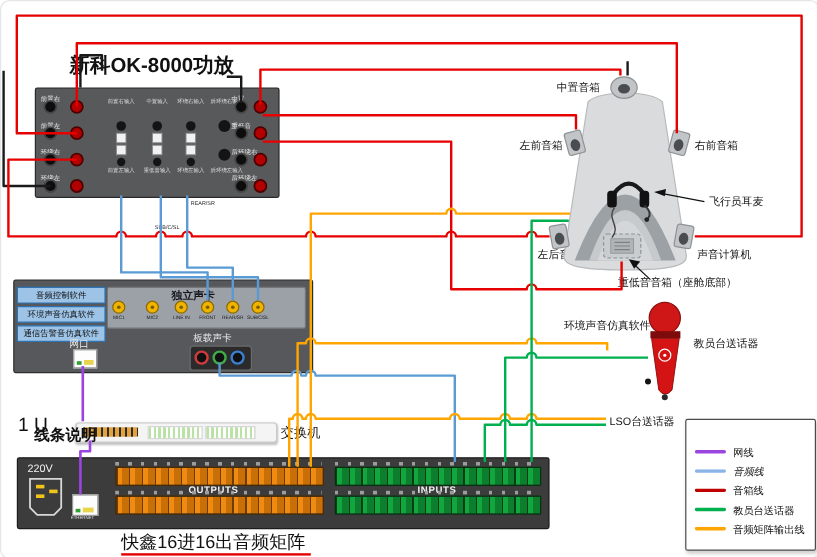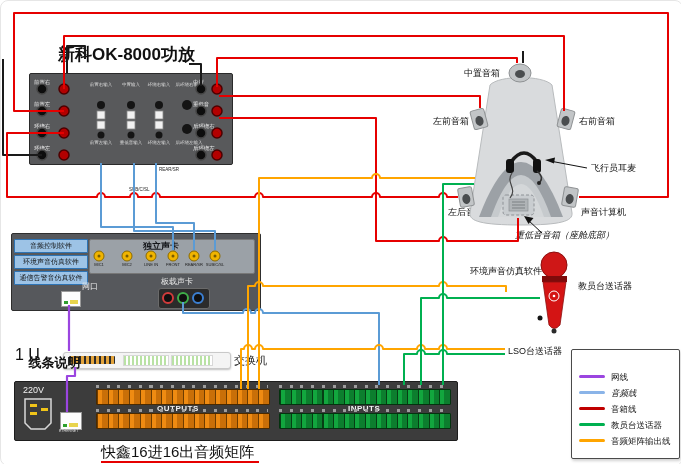--- a/index.html
+++ b/index.html
@@ -27,21 +27,21 @@
   .lbl-ckpt{font-size:10.5px;color:#2e2e2e;}
   
   .post-label{font-size:9px;color:#e8e8e8;transform:scale(.6);transform-origin:top left;white-space:nowrap;}
   .mid-label{width:60px;text-align:center;font-size:9px;color:#dedede;transform:scale(.5);transform-origin:top center;white-space:nowrap;}
   .tag-label{font-size:9px;color:#222;transform:scale(.5);transform-origin:top left;white-space:nowrap;}
   
   .btn{left:13px;width:72px;height:12px;background:#9dc3e6;border:1px solid #2e74b5;border-radius:1px;font-size:7px;color:#101010;display:flex;align-items:center;justify-content:center;white-space:nowrap;}
   .card-title{left:130px;top:239px;width:60px;text-align:center;font-size:9px;font-weight:bold;color:#14161a;}
   .jack-label{width:48px;text-align:center;font-size:9px;color:#1c1c1c;transform:scale(.45);transform-origin:top center;white-space:nowrap;}
   .onboard-label{left:160px;top:275px;font-size:8px;color:#e8e8e8;}
-  .netport-label{left:57px;top:280px;font-size:8px;color:#ececec;margin-left:24px;}
+  .netport-label{left:57px;top:280px;font-size:8px;color:#ececec;}
   
   .v220{left:22px;top:384px;font-size:9px;color:#f0f0f0;}
   .strip-o{height:14px;background:repeating-linear-gradient(90deg,#6d3c00 0 1px,#ef8b12 1px 5px,#c96f08 5px 10.75px);border:1px solid #4a2a00;border-radius:1px;}
   .strip-g{height:14px;background:repeating-linear-gradient(90deg,#063d14 0 1px,#12a63e 1px 5px,#0c7e2e 5px 10.625px);border:1px solid #04320f;border-radius:1px;}
   .ticks{height:3px;background:repeating-linear-gradient(90deg,#9d9d9d 0 3px,transparent 3px 10.7px);}
   .io-label{font-size:8px;font-weight:bold;color:#f2f2f2;letter-spacing:.5px;}
   .eth-label{left:58px;top:428px;font-size:9px;color:#ddd;transform:scale(.4);transform-origin:top left;}
   
   .sw-ports{left:68px;top:355px;width:46px;height:8px;background:repeating-linear-gradient(90deg,#2b2b2b 0 2px,#e2a33c 2px 5px);border-radius:1px;}
   .sw-slats{left:122px;top:354px;width:44px;height:9px;background:repeating-linear-gradient(90deg,#b9e2a4 0 2px,#ffffff 2px 4px);border:1px solid #d8d8d8;}
@@ -128,21 +128,21 @@
   <div class="abs t-matrix nowrap">快鑫16进16出音频矩阵</div>
   <div class="abs matrix-underline"></div>
 
   <div class="abs lbl nowrap" style="left:463px;top:66px;">中置音箱</div>
   <div class="abs lbl-ckpt nowrap" style="left:499px;top:108px;">驾驶舱</div>
   <div class="abs lbl nowrap" style="left:432px;top:114px;">左前音箱</div>
   <div class="abs lbl nowrap" style="left:578px;top:114px;">右前音箱</div>
   <div class="abs lbl nowrap" style="left:590px;top:161px;">飞行员耳麦</div>
   <div class="abs lbl nowrap" style="left:447px;top:205px;">左后音箱</div>
   <div class="abs lbl nowrap" style="left:580px;top:205px;">声音计算机</div>
-  <div class="abs lbl nowrap" style="left:514px;top:228px;font-style:italic;">重低音音箱（座舱底部）</div>
+  <div class="abs lbl nowrap" style="left:514px;top:228px;">重低音音箱（座舱底部）</div>
   <div class="abs lbl nowrap" style="left:469px;top:264px;">环境声音仿真软件</div>
   <div class="abs lbl nowrap" style="left:577px;top:279px;">教员台送话器</div>
   <div class="abs lbl nowrap" style="left:507px;top:344px;">LSO台送话器</div>
 
   <div class="abs legend-box"></div>
   <div class="abs legend-title nowrap">线条说明</div>
   <div class="abs" style="left:578px;top:374px;">
     <svg width="26" height="4">
         <rect x="0" y="0" width="26" height="3" rx="1.5" fill="#9b45e0"></rect>
       </svg>

